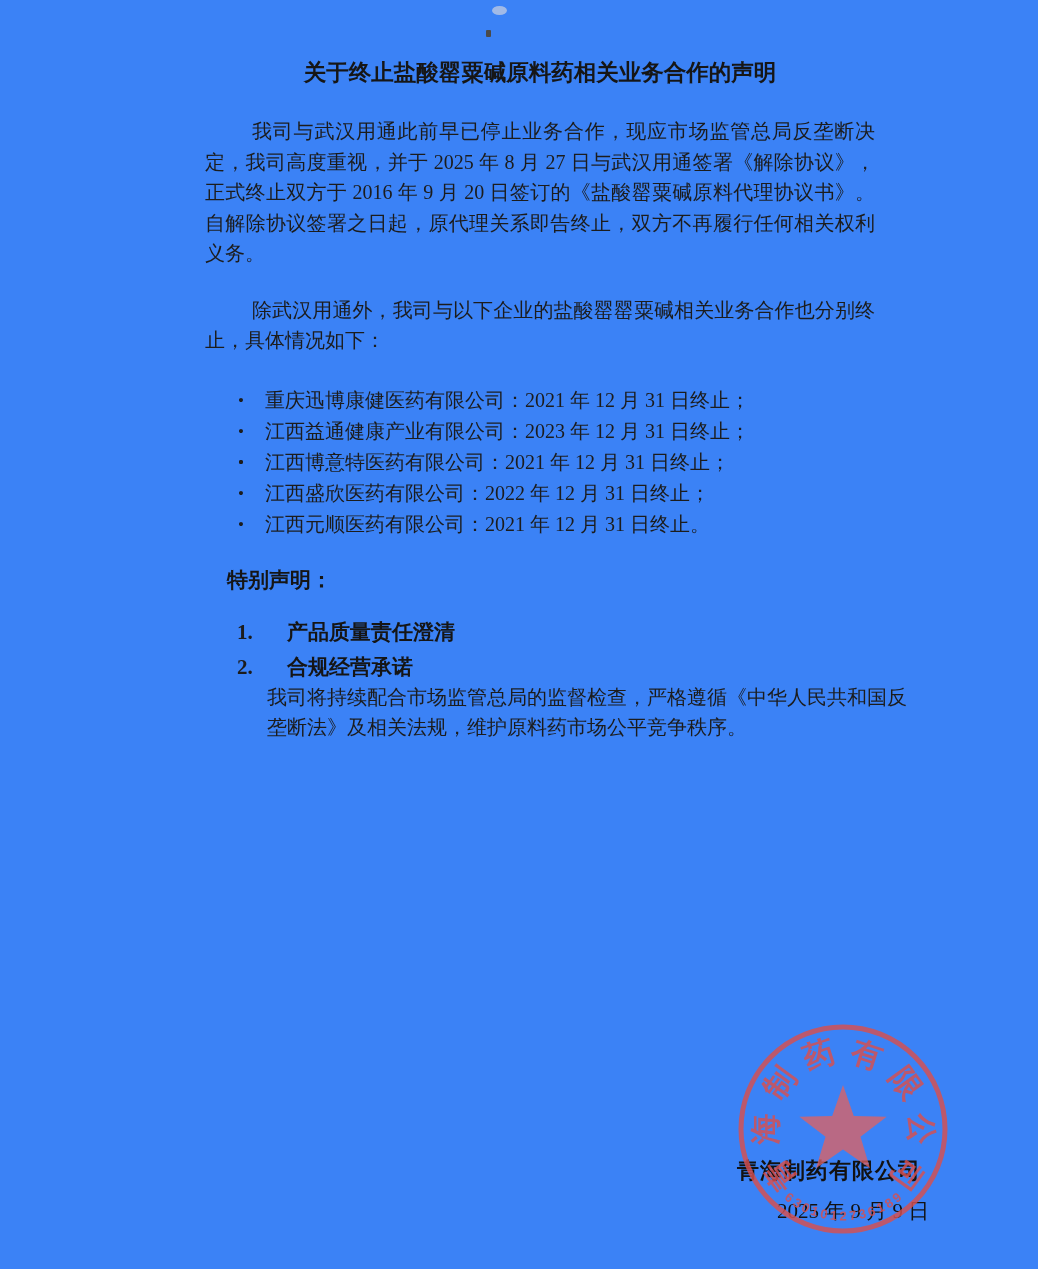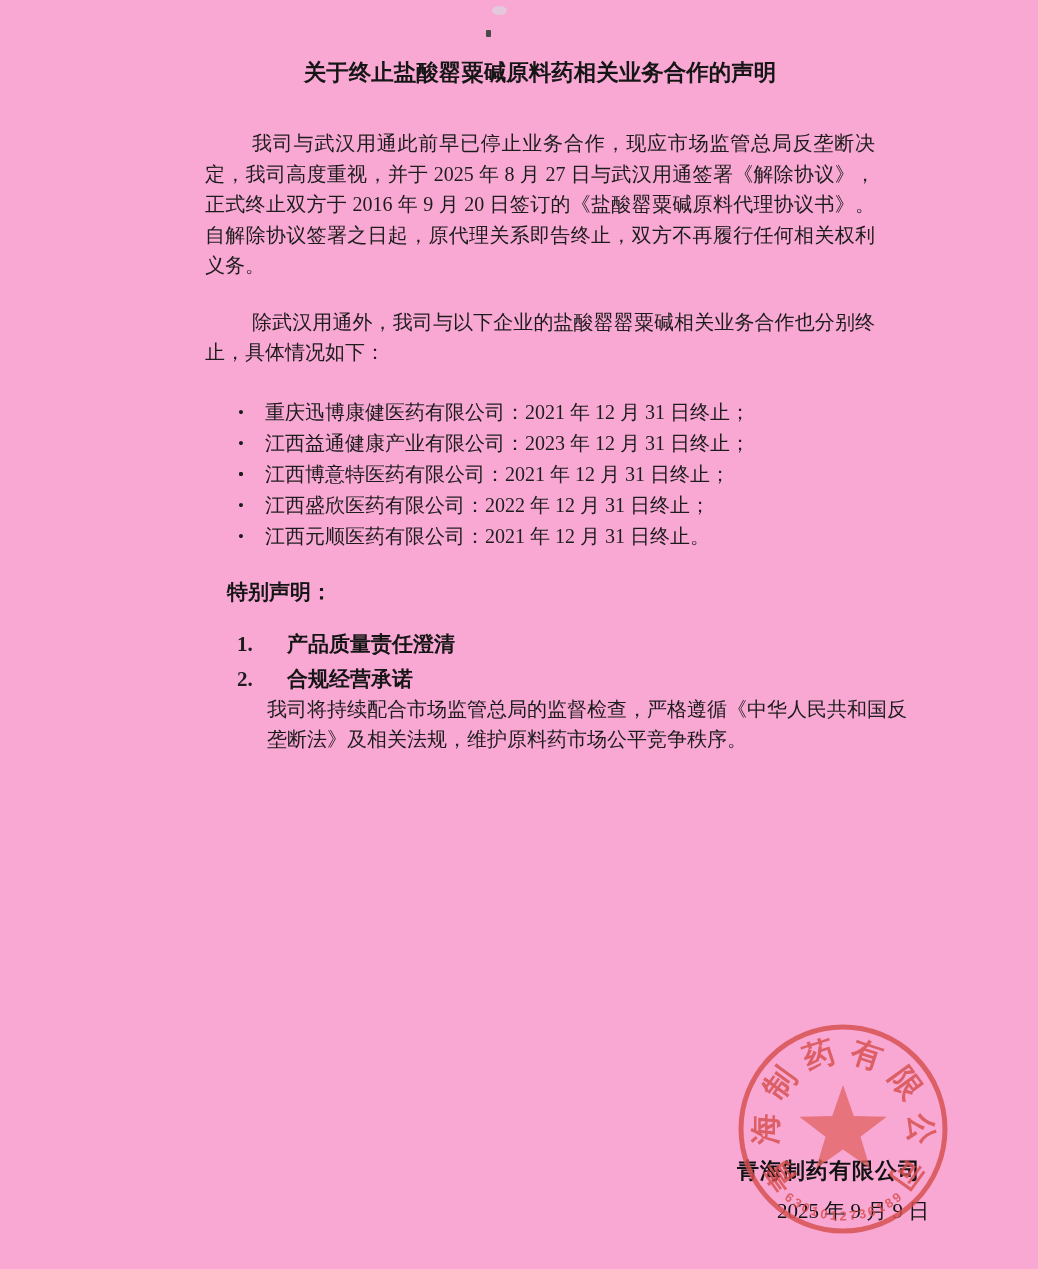--- a/index.html
+++ b/index.html
@@ -1,19 +1,19 @@
 <!DOCTYPE html>
 <html><head>
 <meta charset="utf-8">
 <style>
   html, body { margin:0; padding:0; background:#ffffff; }
   .page {
     position:relative;
     width:1038px; height:1269px;
-    background:#f9a8d4;
+    background:#3b82f6;
     overflow:hidden;
     font-family:"Liberation Serif", serif;
     color:#1c1c1c;
   }
   .content { position:absolute; left:205px; top:0; width:670px; }
 
   h1.doc-title {
     margin:58px 0 0 0;
     font-size:22.5px; line-height:30px;
     font-weight:bold; text-align:center;
@@ -21,21 +21,21 @@
     color:#161616;
   }
 
   .para {
     margin:0;
     font-size:20px; line-height:30.5px;
     text-align:justify;
     text-indent:2.35em;
   }
   .p1 { margin-top:48px; }
-  .p2 { margin-top:40px; }
+  .p2 { margin-top:28px; }
   .p3 { margin-top:26px; }
 
   .term-list { list-style:none; margin:29px 0 0 0; padding:0; font-size:20px; line-height:31px; }
   .term-list li { position:relative; padding-left:60px; }
   .term-list .dot { position:absolute; left:33px; top:0; font-size:17px; }
 
   .section-heading {
     margin:25px 0 0 22px;
     font-size:21px; line-height:30px; font-weight:bold;
     font-family:"Liberation Sans", sans-serif;

